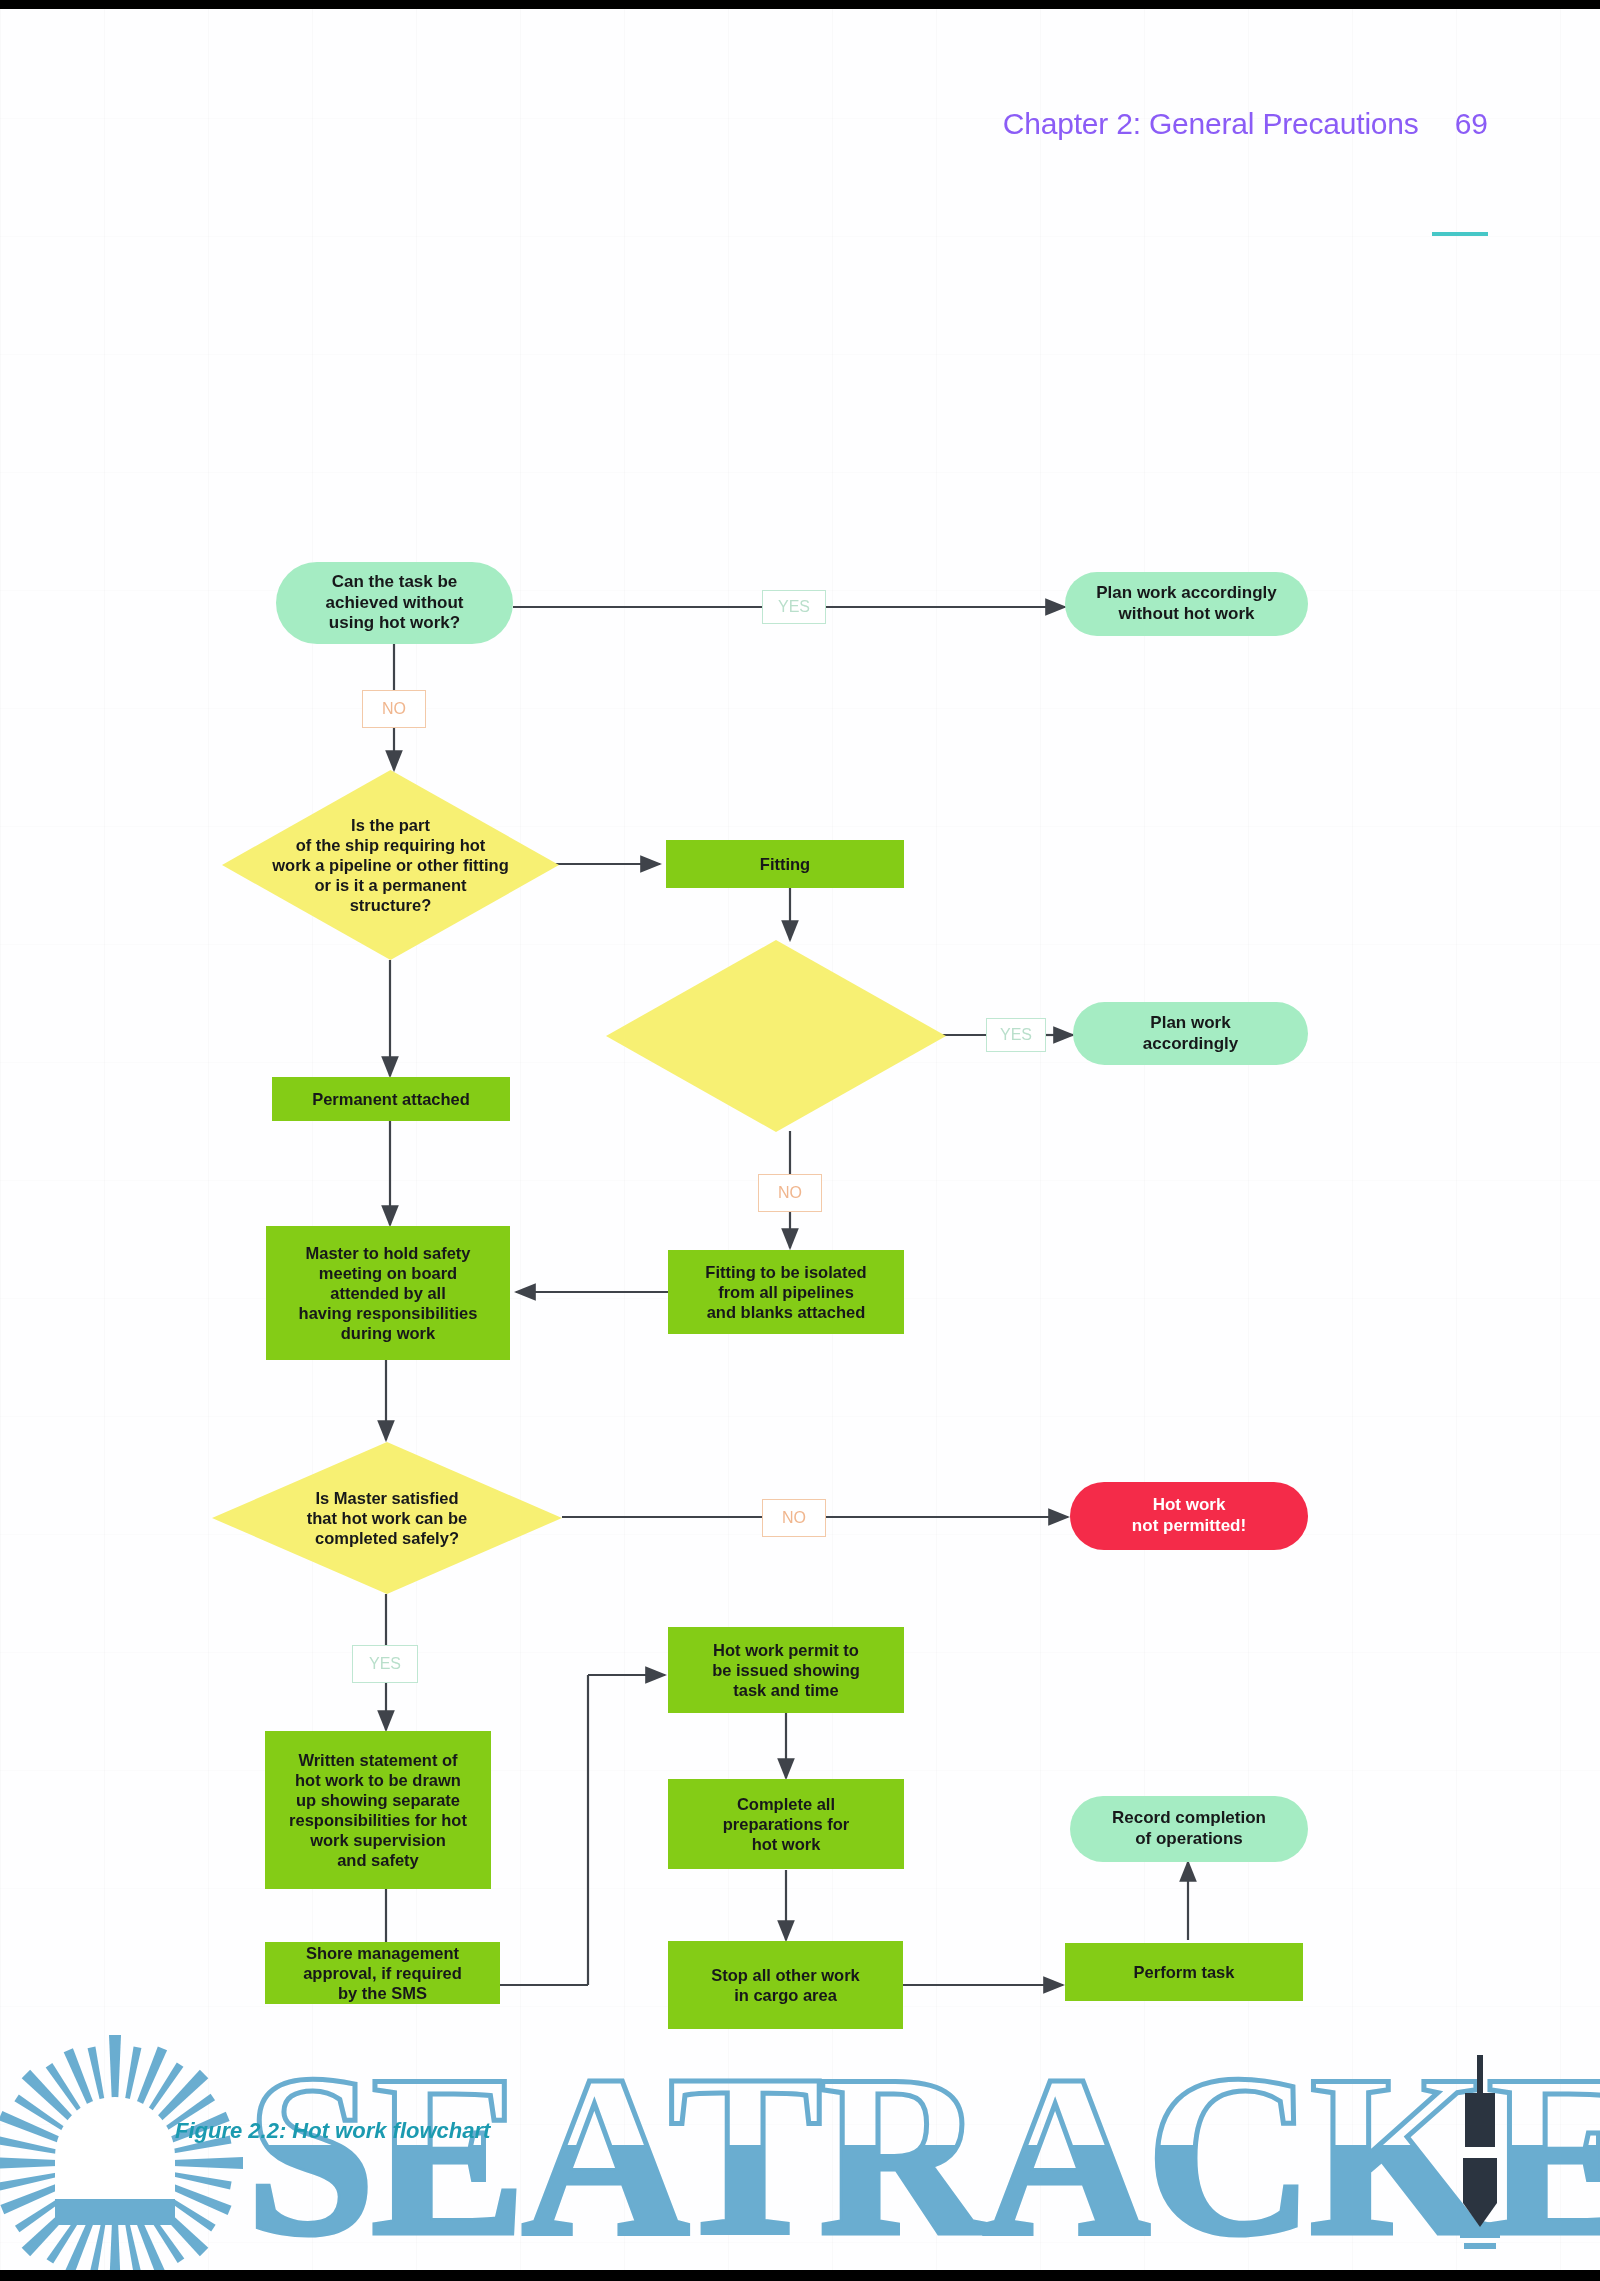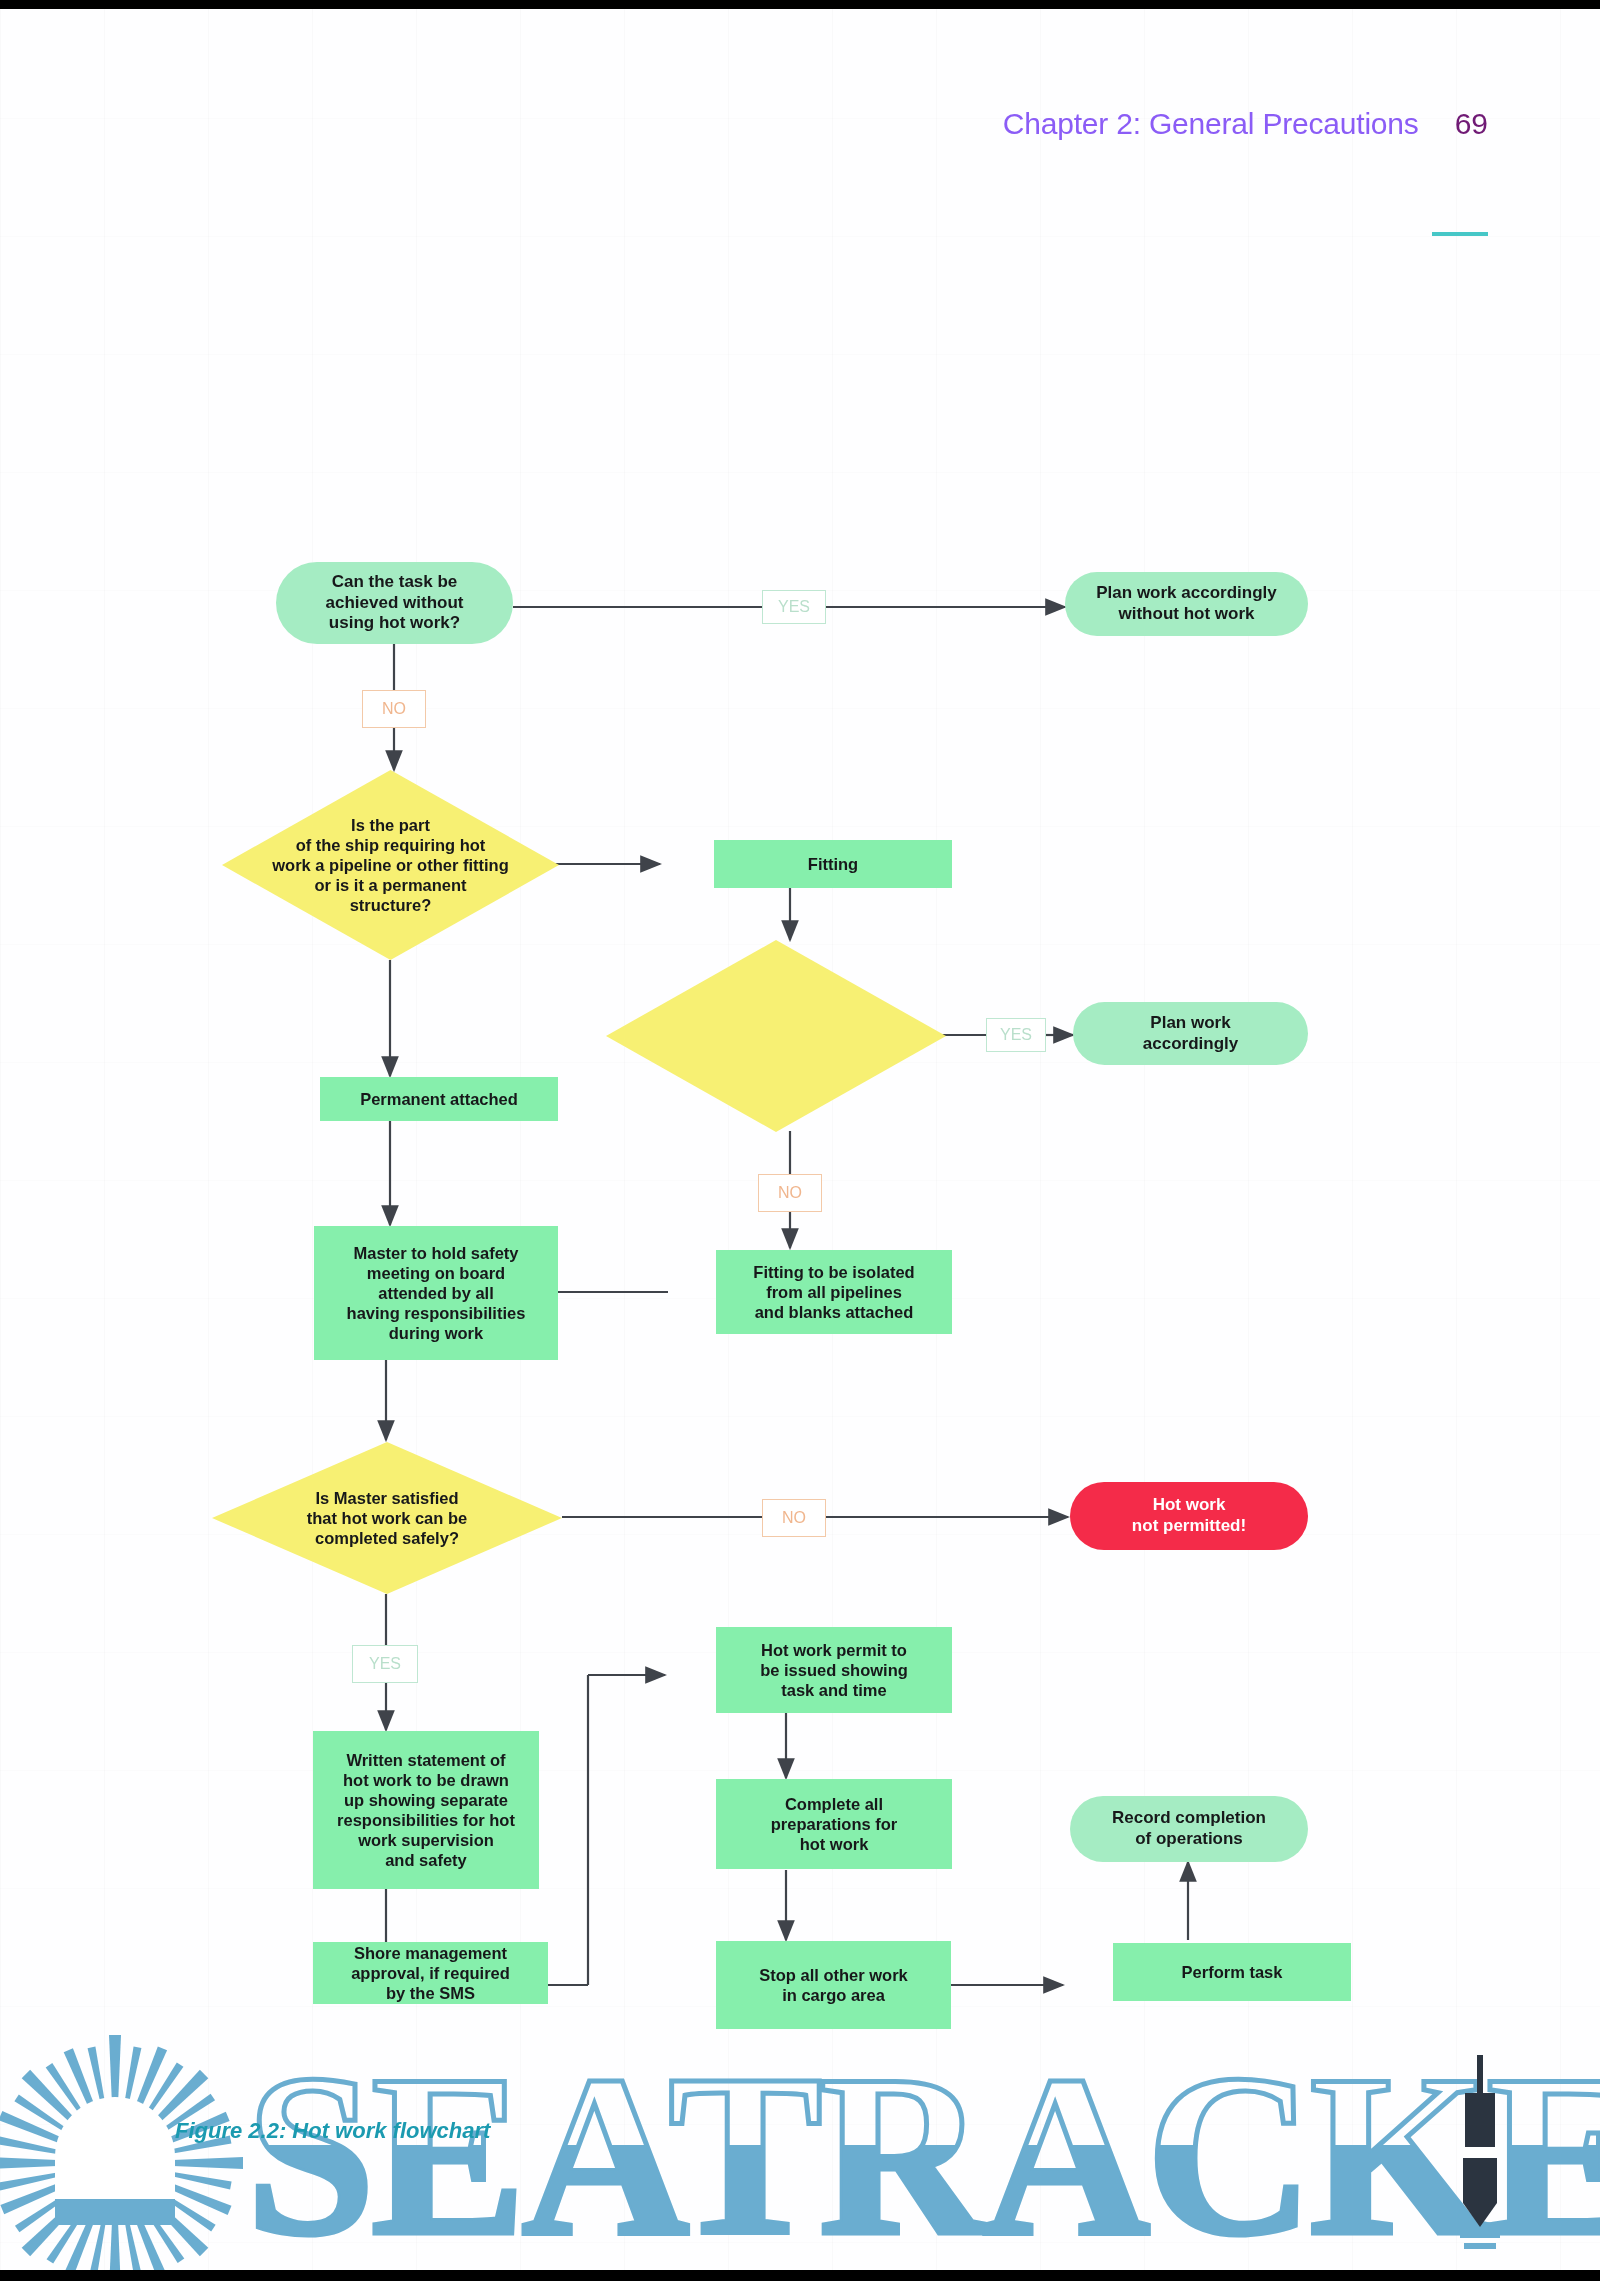--- a/index.html
+++ b/index.html
@@ -22,31 +22,31 @@
     background-image:
       linear-gradient(to right, rgba(0,0,0,.018) 1px, transparent 1px),
       linear-gradient(to bottom, rgba(0,0,0,.012) 1px, transparent 1px);
     background-size:104px 118px;
     pointer-events:none;
   }
 
   
   .hdr{position:absolute;top:107px;right:112px;display:flex;align-items:baseline;gap:36px;}
   .hdr-title{font-size:30px;color:#8b5cf6;letter-spacing:-.2px;white-space:nowrap;}
-  .hdr-page{font-size:30px;color:#701a75;}
+  .hdr-page{font-size:30px;color:#8b5cf6;}
   .hdr-rule{position:absolute;top:125px;right:0;width:56px;height:4px;background:#46c7c7;}
 
   
   #flow{position:absolute;left:0;top:0;width:1600px;height:2281px;}
   svg.edges{position:absolute;left:0;top:0;width:1600px;height:2281px;overflow:visible;}
 
   .node{position:absolute;box-sizing:border-box;display:flex;align-items:center;
         justify-content:center;text-align:center;font-weight:bold;color:#17181a;
         line-height:1.22;padding:4px 8px;}
-  .node.rect{background:#86efac;font-size:16.5px;margin-left:48px;}
+  .node.rect{background:#84cc16;font-size:16.5px;}
   .node.term{background:#a5ecc3;border-radius:999px;font-size:17px;}
   .node.term.danger{background:#f42b49;color:#ffffff;}
   .node.dia{background:transparent;font-size:16.5px;}
   .dia-shape{position:absolute;left:0;top:0;width:100%;height:100%;
              background:#f7f073;clip-path:polygon(50% 0,100% 50%,50% 100%,0 50%);}
   .dia-text{position:relative;z-index:2;width:84%;}
 
   .edgelabel{position:absolute;box-sizing:border-box;display:flex;align-items:center;
              justify-content:center;font-size:16px;font-weight:normal;background:#ffffff;}
   .edgelabel.yes{border:1.4px solid #bfe7d2;color:#b9dfcb;}

